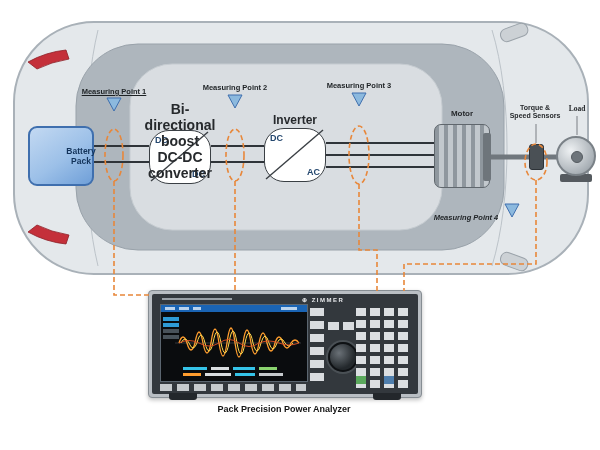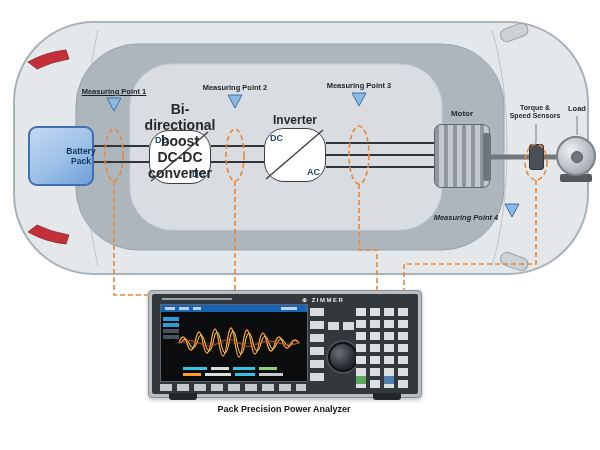--- a/index.html
+++ b/index.html
@@ -116,21 +116,21 @@
 
   <div class="lbl" style="left:434px;top:109px;width:56px;font-size:8px;">Motor</div>
   <div class="comp motor">
     <div class="motor-cap"></div>
   </div>
 
   <div class="lbl pre" style="left:504px;top:104px;width:62px;font-size:7px;">Torque &amp;
 Speed Sensors</div>
   <div class="comp sensor"></div>
 
-  <div class="lbl" style="left:556px;top:105px;width:42px;font-size:7.5px;">Load</div>
+  <div class="lbl" style="left:556px;top:105px;width:42px;font-size:7.5px;font-family:Liberation Serif, serif;">Load</div>
   <div class="comp load-base"></div>
   <div class="comp load">
     <div class="load-hub"></div>
   </div>
 
   <div class="lbl mp-lbl" style="left:72px;top:88px;width:84px;text-decoration:underline;">Measuring Point 1</div>
   <div class="lbl mp-lbl" style="left:193px;top:84px;width:84px;">Measuring Point 2</div>
   <div class="lbl mp-lbl" style="left:317px;top:82px;width:84px;">Measuring Point 3</div>
   <div class="lbl mp-lbl" style="left:428px;top:214px;width:76px;font-style:italic;">Measuring Point 4</div>
 

